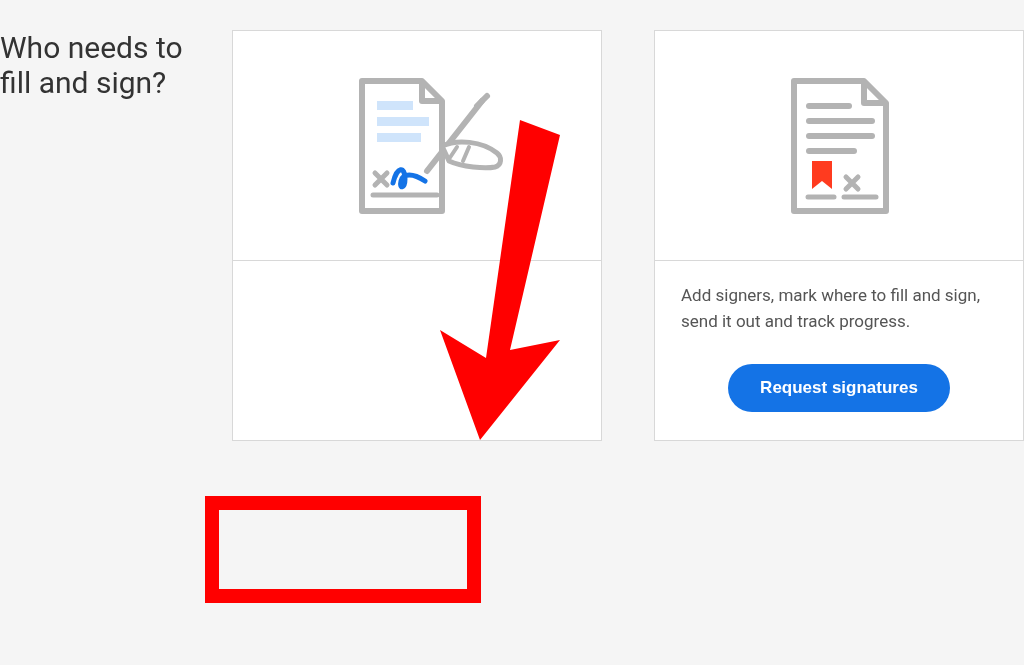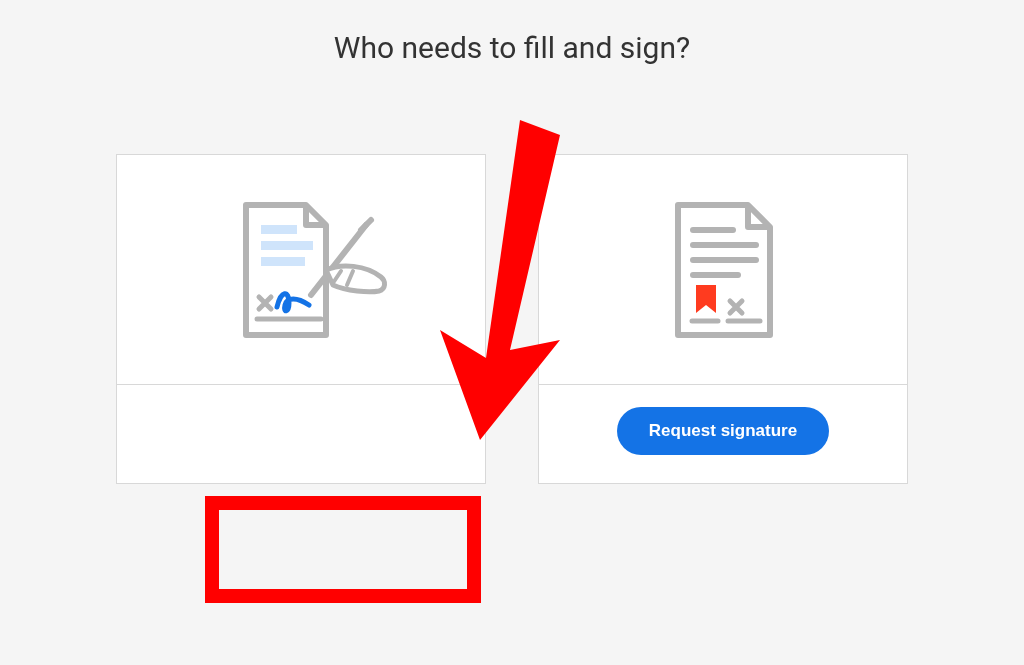--- a/index.html
+++ b/index.html
@@ -6,22 +6,22 @@
     body {
       width: 1024px;
       height: 665px;
       background: #f5f5f5;
       font-family: -apple-system, BlinkMacSystemFont, "Segoe UI", Roboto, Arial, sans-serif;
       color: #2c2c2c;
       position: relative;
     }
     .container {
       display: flex;
-      flex-direction: column;
-      align-items: center;
+      flex-direction: row;
+      align-items: flex-start;
       padding-top: 30px;
       gap: 24px;
     }
     .title {
       font-size: 30px;
       font-weight: 400;
       color: #333;
       margin-bottom: 65px;
     }
     .cards {
@@ -145,22 +145,23 @@
 
           <path d="M58 100 L78 100 L78 128 L68 120 L58 128 Z" fill="#ff3b1f"></path>
 
           <path d="M92 116 L104 128 M104 116 L92 128" stroke="#b3b3b3" stroke-width="5" stroke-linecap="round"></path>
 
           <line x1="54" y1="136" x2="80" y2="136" stroke="#b3b3b3" stroke-width="5" stroke-linecap="round"></line>
           <line x1="90" y1="136" x2="122" y2="136" stroke="#b3b3b3" stroke-width="5" stroke-linecap="round"></line>
         </svg>
       </div>
       <div class="card-body">
+        <div class="card-desc">Add signers, mark where to fill and sign, send it out and track progress.</div>
         <div class="card-button-wrap">
-          <button class="btn">Request signature</button>
+          <button class="btn">Request signatures</button>
         </div>
       </div>
     </div>
 
   </div>
 </div>
 
 <svg class="arrow" width="170" height="320" viewBox="0 0 170 320">
   <polygon points="100,0 140,15 90,230 140,220 60,320 20,210 66,238" fill="#ff0000"></polygon>
 </svg>

